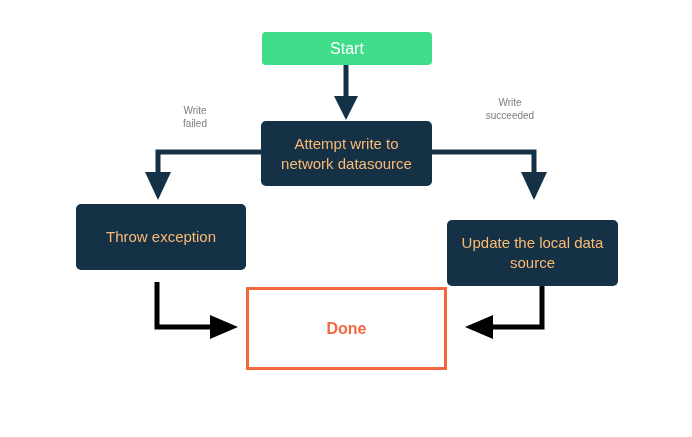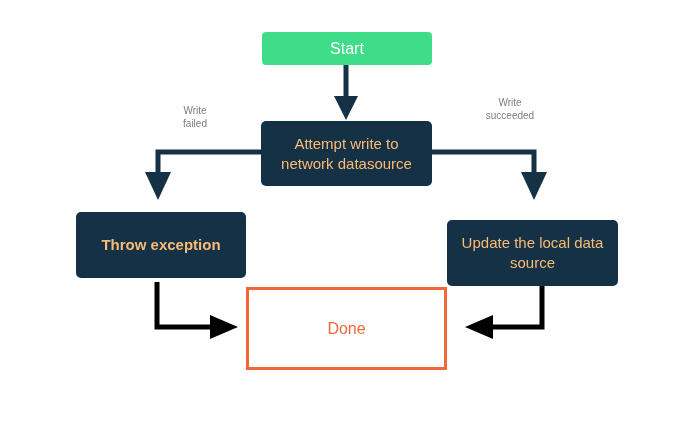--- a/index.html
+++ b/index.html
@@ -98,26 +98,26 @@
 
   </svg>
 
   <div class="node node-start" style="left:262px; top:32px; width:170px; height:33px;">
     <span>Start</span>
   </div>
 
   <div class="node node-dark" style="left:261px; top:121px; width:171px; height:65px; white-space:pre-line;">Attempt write to
 network datasource</div>
 
-  <div class="node node-dark" style="left:76px; top:212px; width:170px; height:66px; white-space:pre-line;font-weight:bold;">Throw exception</div>
+  <div class="node node-dark" style="left:76px; top:204px; width:170px; height:66px; white-space:pre-line;">Throw exception</div>
 
   <div class="node node-dark" style="left:447px; top:220px; width:171px; height:66px; white-space:pre-line;">Update the local data
 source</div>
 
-  <div class="node node-done" style="left:246px; top:287px; width:201px; height:83px;">
+  <div class="node node-done" style="left:246px; top:287px; width:201px; height:83px;font-weight:bold;">
     <span>Done</span>
   </div>
 
   <div class="edge-label" style="left:150px; top:104px; width:90px;">Write
 failed</div>
 
   <div class="edge-label" style="left:450px; top:96px; width:120px;">Write
 succeeded</div>
 
 </div>

